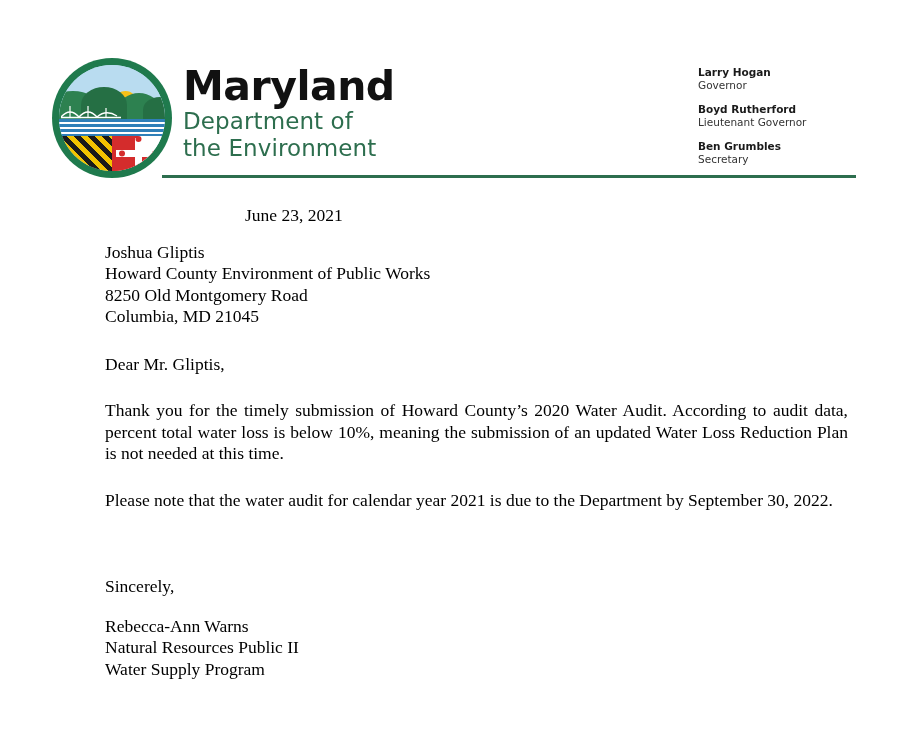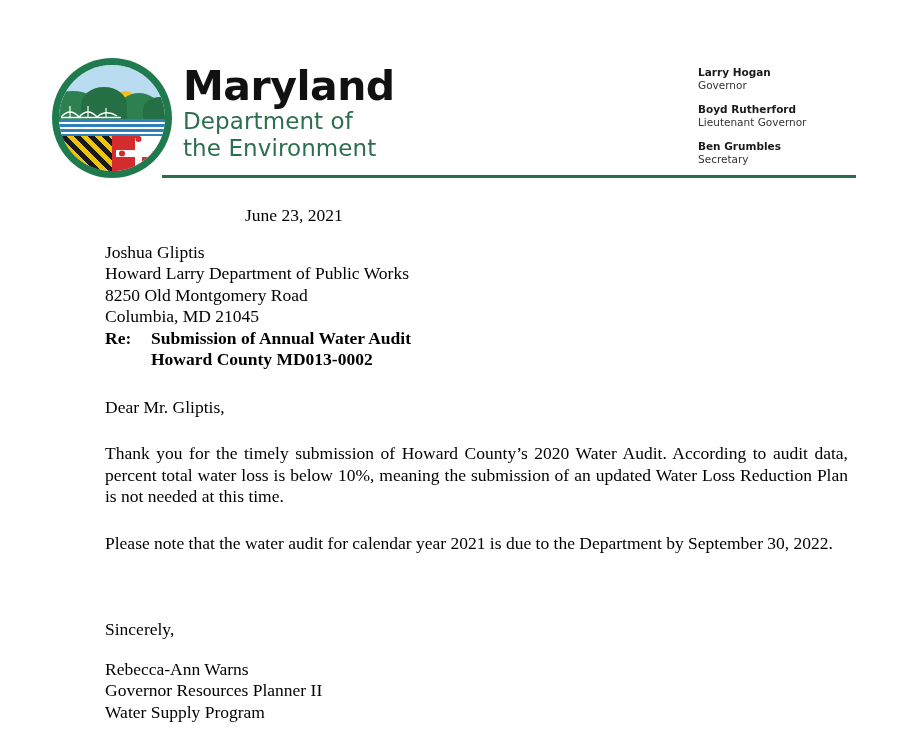--- a/index.html
+++ b/index.html
@@ -312,43 +312,33 @@
 
   <div class="header-rule"></div>
 </div>
 
 <div class="letter">
 
   <div class="date-line">June 23, 2021</div>
 
   <div>
     <div class="addr-line">Joshua Gliptis</div>
-    <div class="addr-line">Howard Larry Department of Public Works</div>
+    <div class="addr-line">Howard County Environment of Public Works</div>
     <div class="addr-line">8250 Old Montgomery Road</div>
     <div class="addr-line">Columbia, MD 21045</div>
   </div>
 
-  <div class="re-block">
-    <div class="re-row">
-      <span class="re-label">Re:</span>
-      <span class="re-text">Submission of Annual Water Audit</span>
-    </div>
-    <div class="re-row second">
-      <span class="re-label">Re:</span>
-      <span class="re-text">Howard County MD013-0002</span>
-    </div>
-  </div>
 
   <div class="salutation">Dear Mr. Gliptis,</div>
 
   <div class="para">Thank you for the timely submission of Howard County’s 2020 Water Audit. According to audit data, percent total water loss is below 10%, meaning the submission of an updated Water Loss Reduction Plan is not needed at this time.</div>
 
   <div class="para single">Please note that the water audit for calendar year 2021 is due to the Department by September 30, 2022.</div>
 
   <div class="closing">Sincerely,</div>
 
   <div class="signature">
     <div class="sig-line">Rebecca-Ann Warns</div>
-    <div class="sig-line">Governor Resources Planner II</div>
+    <div class="sig-line">Natural Resources Public II</div>
     <div class="sig-line">Water Supply Program</div>
   </div>
 
 </div>
 
 </body></html>

